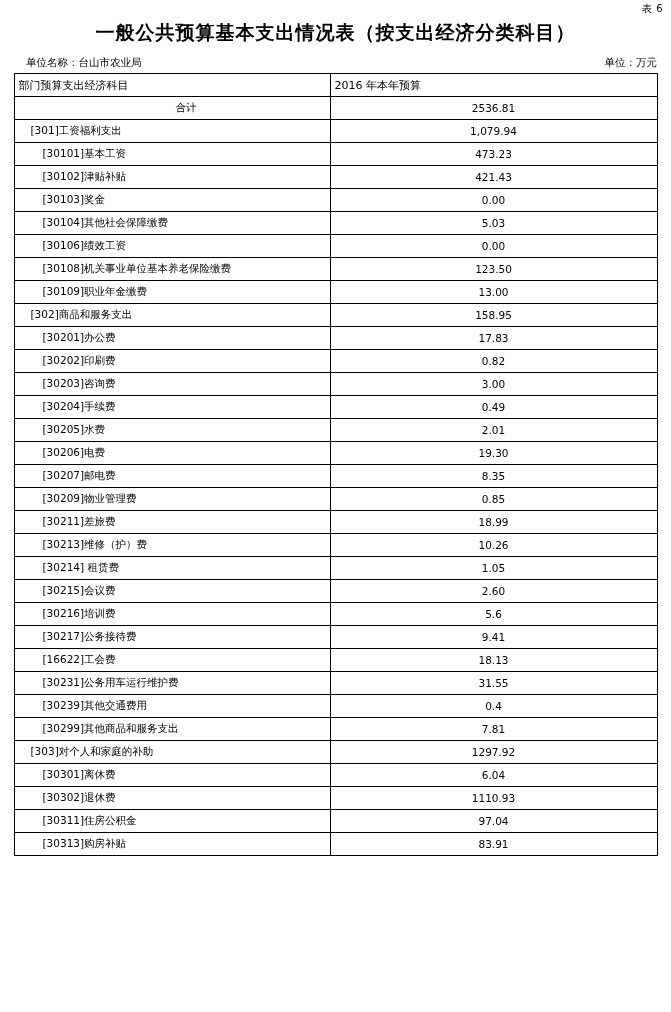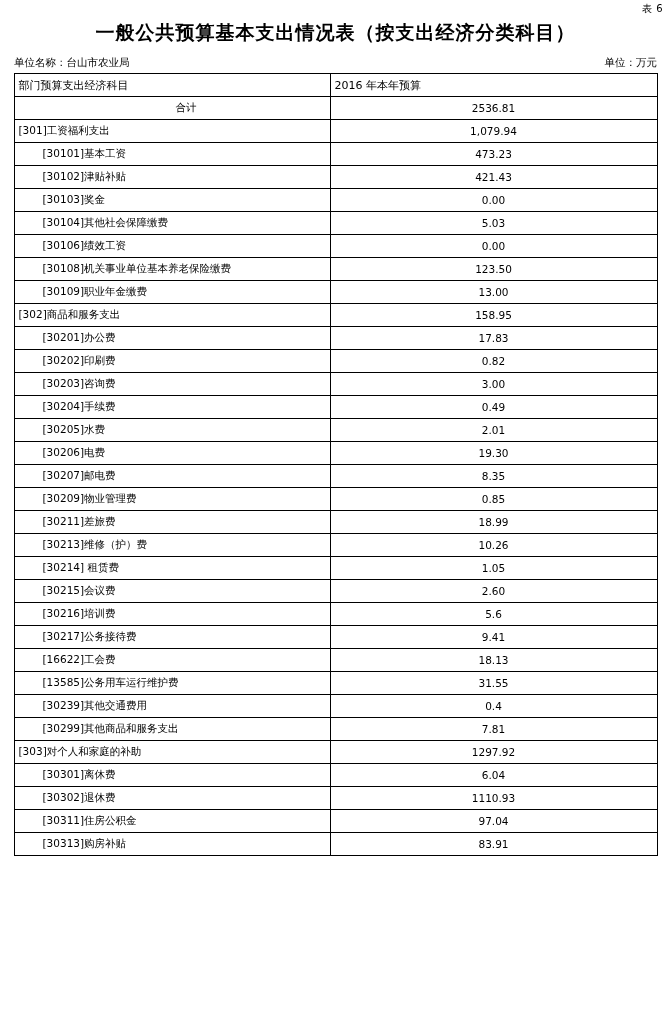--- a/index.html
+++ b/index.html
@@ -40,20 +40,21 @@
   }
   .meta-row {
     display: flex;
     justify-content: space-between;
     align-items: flex-end;
     font-size: 10.5px;
     padding: 4px 14px 3px 14px;
   }
   .meta-left, .meta-right {
     white-space: nowrap;
+    margin-left: 12px;
   }
   table.budget {
     border-collapse: collapse;
     table-layout: fixed;
     width: 643px;
     margin: 0 auto;
     font-size: 10.5px;
   }
   table.budget td, table.budget th {
     border: 1px solid #000000;
@@ -67,21 +68,21 @@
   col.c-val  { width: 327px; }
   .hdr td {
     text-align: left;
     font-size: 11px;
     margin-top: 36px;
   }
   .row-name {
     text-align: left;
   }
   .row-name.lvl0 {
-    padding-left: 4px;
+    padding-left: 16px;
   }
   .row-name.lvl1 {
     padding-left: 28px;
   }
   .row-name.center {
     text-align: center;
     padding-left: 32px;
   }
   .row-val {
     text-align: center;
@@ -212,21 +213,21 @@
         </tr>
         <tr>
           <td class="row-name lvl1">[30217]公务接待费</td>
           <td class="row-val">9.41</td>
         </tr>
         <tr>
           <td class="row-name lvl1">[16622]工会费</td>
           <td class="row-val bold-val">18.13</td>
         </tr>
         <tr>
-          <td class="row-name lvl1">[13585]公务用车运行维护费</td>
+          <td class="row-name lvl1">[30231]公务用车运行维护费</td>
           <td class="row-val">31.55</td>
         </tr>
         <tr>
           <td class="row-name lvl1">[30239]其他交通费用</td>
           <td class="row-val">0.4</td>
         </tr>
         <tr>
           <td class="row-name lvl1">[30299]其他商品和服务支出</td>
           <td class="row-val">7.81</td>
         </tr>

